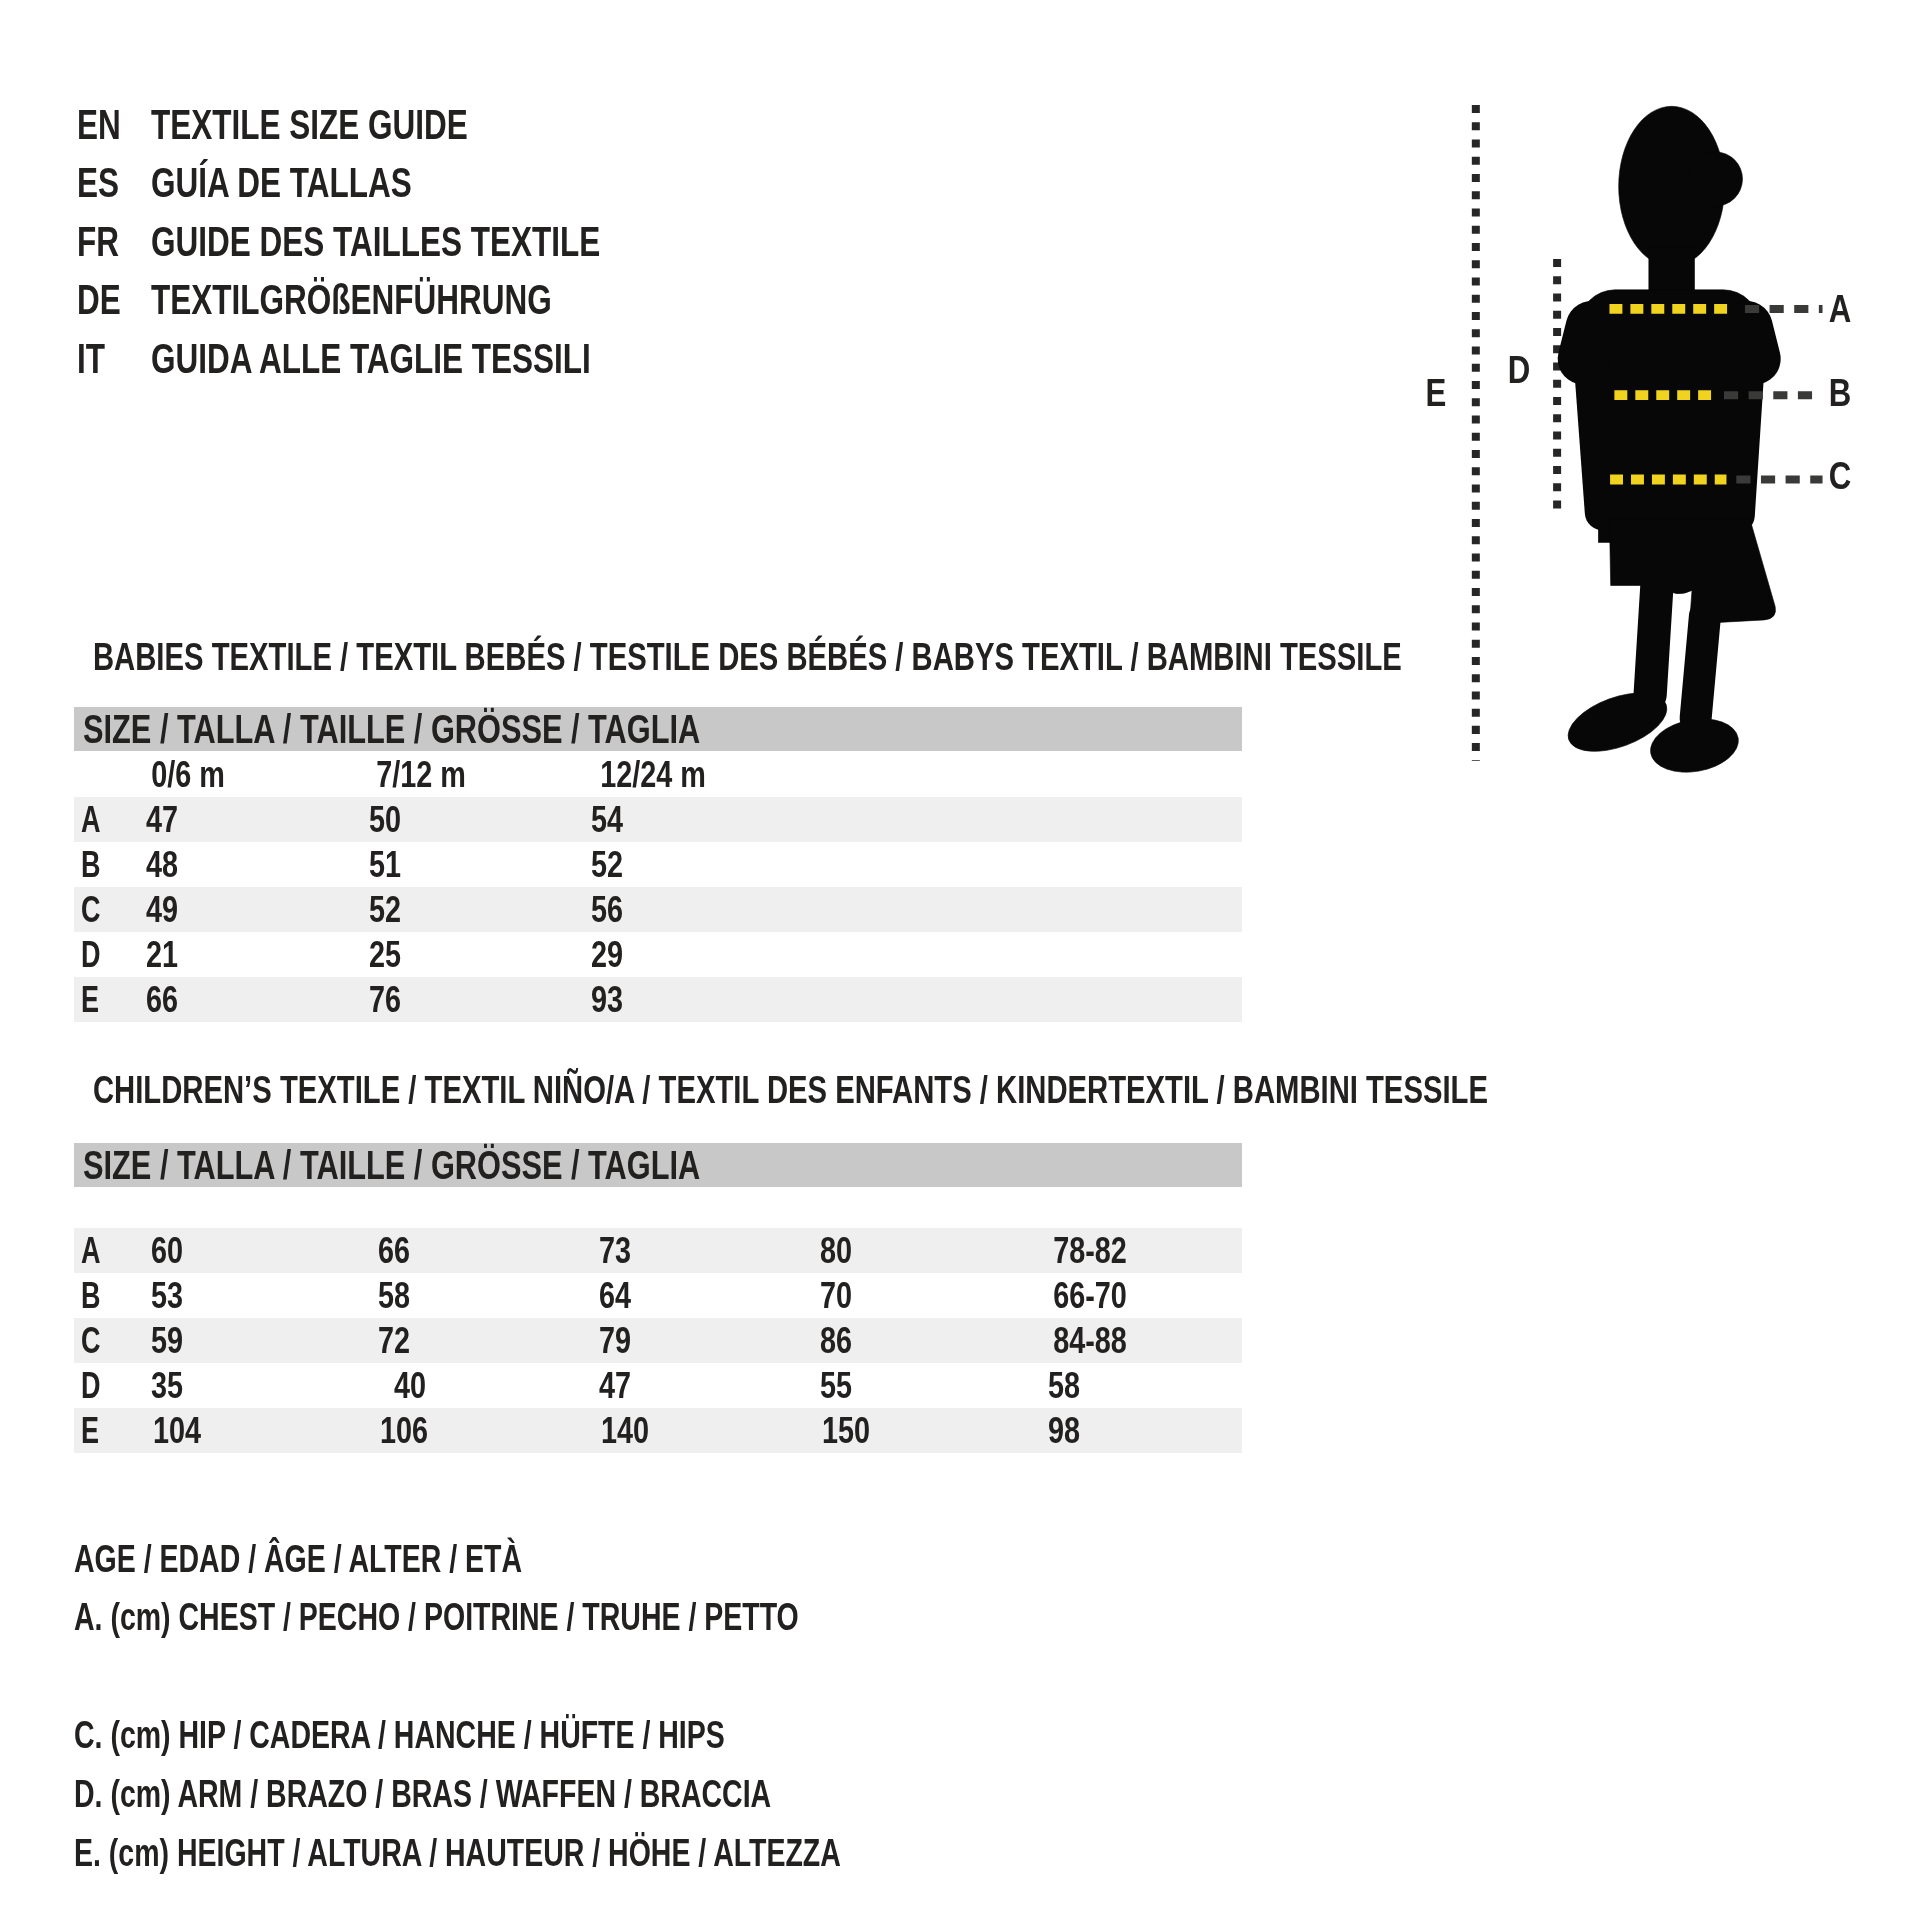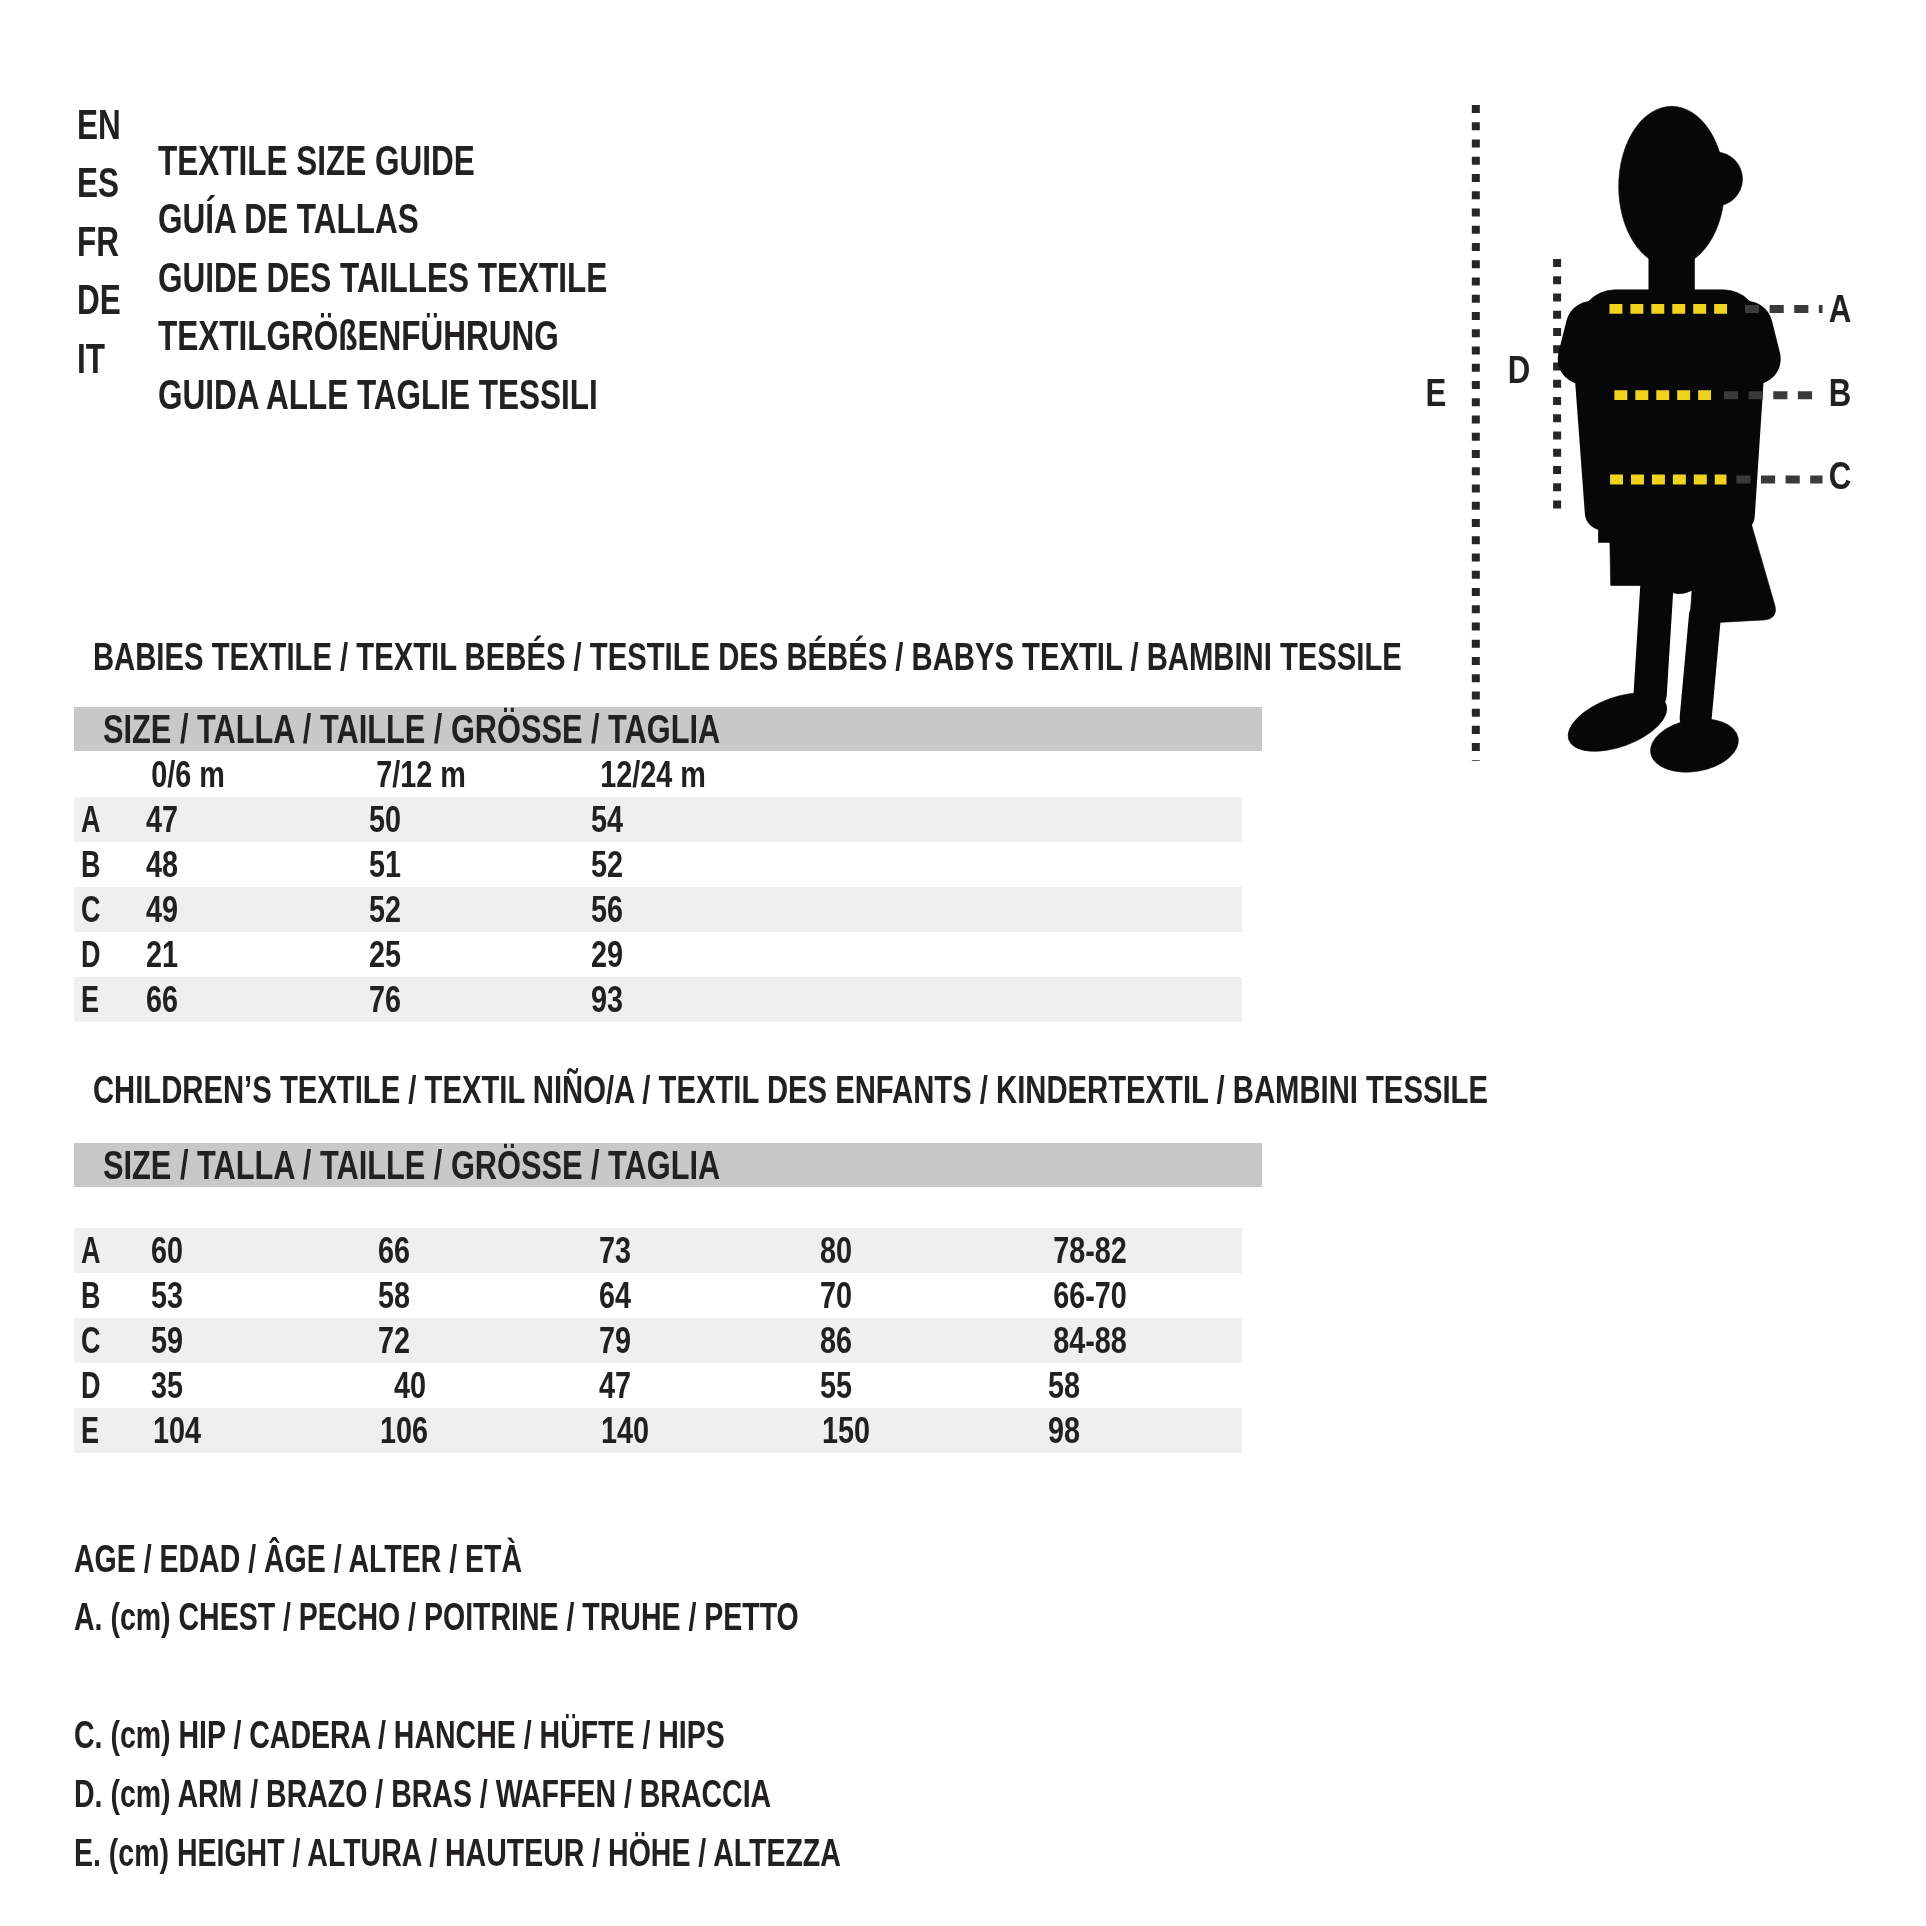--- a/index.html
+++ b/index.html
@@ -3,24 +3,24 @@
 <meta charset="utf-8">
 <style>
   html,body{margin:0;padding:0;background:#fff;}
   .page{position:relative;width:1926px;height:1926px;background:#ffffff;overflow:hidden;
         font-family:"Liberation Sans","DejaVu Sans",sans-serif;color:#232020;}
   .abs{position:absolute;}
   
   .cx{display:inline-block;transform:scaleX(0.75);transform-origin:0 50%;white-space:nowrap;}
   .cxc{display:inline-block;transform:scaleX(0.8);transform-origin:50% 50%;white-space:nowrap;}
   .lang{position:absolute;left:77px;font-size:42px;font-weight:bold;line-height:58px;}
-  .htitle{position:absolute;left:158px;font-size:42px;font-weight:bold;line-height:58px;margin-top:36px;}
+  .htitle{position:absolute;left:151px;font-size:42px;font-weight:bold;line-height:58px;}
   .sect{position:absolute;left:74px;font-size:39px;font-weight:bold;line-height:44px;margin-left:19px;}
   .bar{position:absolute;left:74px;width:1168px;height:44px;background:#c9c8c8;
-       font-size:41px;font-weight:bold;line-height:44px;padding-left:20px;}
+       font-size:41px;font-weight:bold;line-height:44px;}
   .bar .cx{margin-left:8.6px;}
   .colrow,.trow{position:absolute;left:74px;width:1168px;height:45px;
        font-size:36px;font-weight:bold;line-height:45px;}
   .stripe{background:#f0efef;}
   .rowlabel{position:absolute;left:7.4px;top:0;height:45px;}
   .cell{position:absolute;top:0;width:185px;height:45px;text-align:left;}
   .leg{position:absolute;left:74px;font-size:38px;font-weight:bold;line-height:44px;}
   .mlabel{position:absolute;width:43px;text-align:center;font-size:39px;font-weight:bold;line-height:47px;}
 </style>
 </head>

